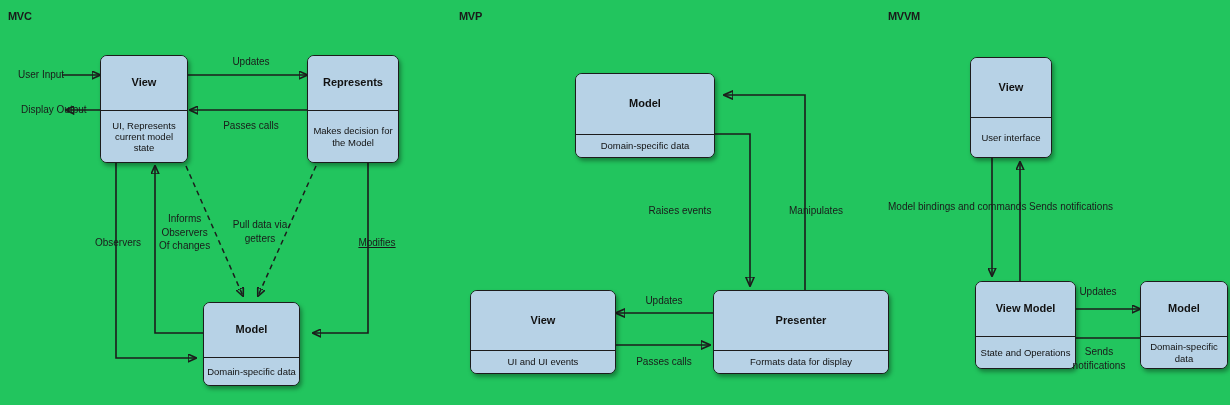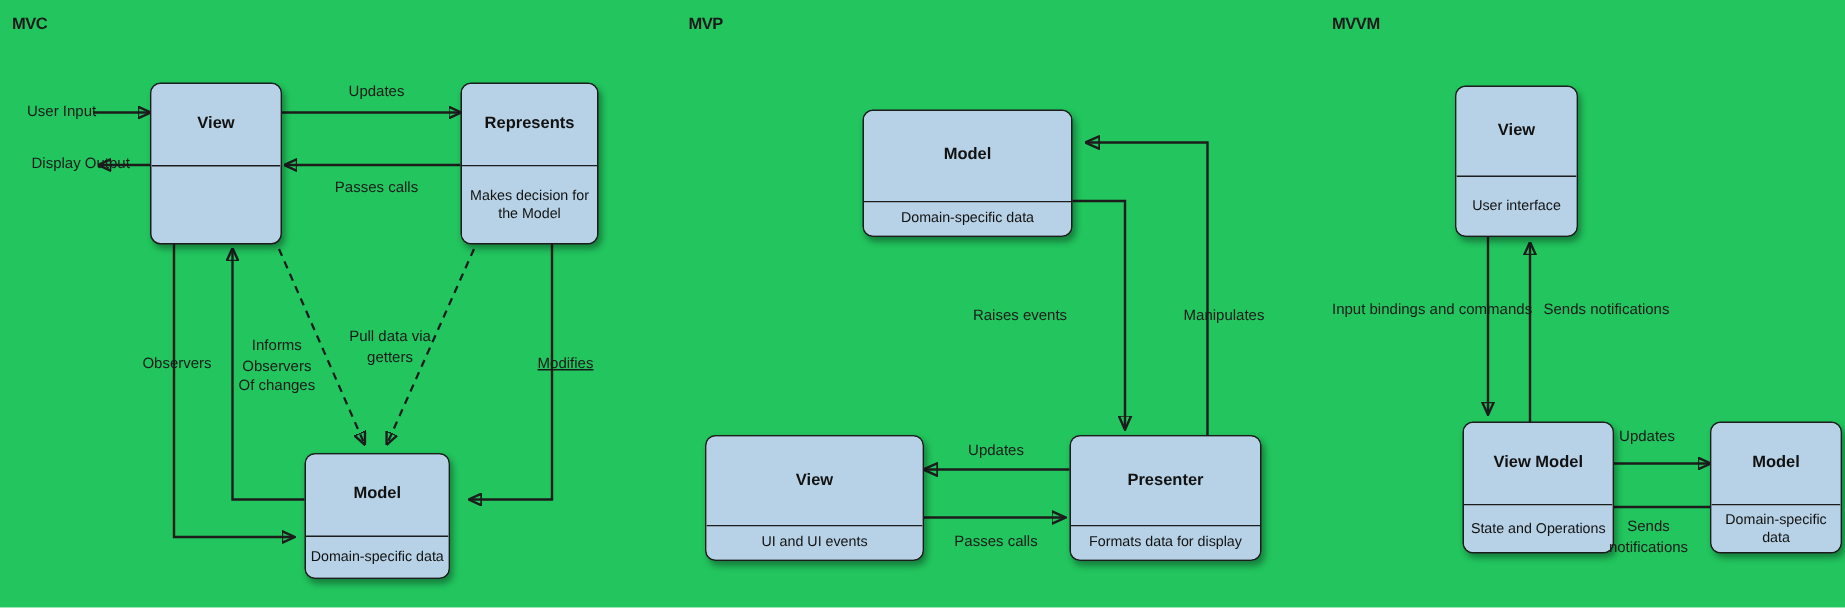--- a/index.html
+++ b/index.html
@@ -137,38 +137,39 @@
 
       <polyline points="368,162 368,333 313,333" marker-end="url(#ah-mvc)"></polyline>
 
       <line class="dash" x1="186" y1="166" x2="243" y2="296" marker-end="url(#ah-mvc)"></line>
 
       <line class="dash" x1="316" y1="166" x2="258" y2="296" marker-end="url(#ah-mvc)"></line>
     </svg>
 
     <div class="box" id="mvc-view" style="left:100px; top:55px; width:88px; height:108px;">
       <div class="bx-head" style="height:32px;">View</div>
+      <div class="bx-body">UI, Represents current model state</div>
     </div>
 
     <div class="box" id="mvc-controller" style="left:307px; top:55px; width:92px; height:108px;">
       <div class="bx-head" style="height:32px;">Represents</div>
       <div class="bx-body">Makes decision for the Model</div>
     </div>
 
     <div class="box" id="mvc-model" style="left:203px; top:302px; width:97px; height:84px;">
       <div class="bx-head" style="height:32px;">Model</div>
       <div class="bx-body">Domain-specific data</div>
     </div>
 
     <div class="lbl left" style="left:18px; top:68px;">User Input</div>
     <div class="lbl left" style="left:5px; top:103px;padding-left:16px;">Display Output</div>
     <div class="lbl" style="left:224px; top:55px; width:54px;">Updates</div>
     <div class="lbl" style="left:216px; top:119px; width:70px;">Passes calls</div>
     <div class="lbl" style="left:90px; top:236px; width:56px;">Observers</div>
-    <div class="lbl left" style="left:159px; top:212px;margin-top:12px;">Informs
+    <div class="lbl left" style="left:159px; top:212px;">Informs
 Observers
 Of changes</div>
     <div class="lbl" style="left:224px; top:218px; width:72px;">Pull data via
 getters</div>
     <div class="lbl" style="left:352px; top:236px; width:50px;text-decoration:underline;">Modifies</div>
   </div>
 
   <div class="panel" id="panel-mvp">
 
     <div class="panel-title" style="left:19px; top:10px;">MVP</div>
@@ -192,21 +193,21 @@
     <div class="box" id="mvp-model" style="left:135px; top:73px; width:140px; height:85px;">
       <div class="bx-head" style="height:38px;">Model</div>
       <div class="bx-body">Domain-specific data</div>
     </div>
 
     <div class="box" id="mvp-view" style="left:30px; top:290px; width:146px; height:84px;">
       <div class="bx-head" style="height:37px;">View</div>
       <div class="bx-body">UI and UI events</div>
     </div>
 
-    <div class="box" id="mvp-presenter" style="left:273px; top:290px; width:128px; height:84px;">
+    <div class="box" id="mvp-presenter" style="left:273px; top:290px; width:176px; height:84px;">
       <div class="bx-head" style="height:37px;">Presenter</div>
       <div class="bx-body">Formats data for display</div>
     </div>
 
     <div class="lbl" style="left:194px; top:204px; width:92px;">Raises events</div>
     <div class="lbl" style="left:333px; top:204px; width:86px;">Manipulates</div>
     <div class="lbl" style="left:190px; top:294px; width:68px;">Updates</div>
     <div class="lbl" style="left:185px; top:355px; width:78px;">Passes calls</div>
   </div>
 
@@ -238,20 +239,20 @@
     <div class="box" id="mvvm-view-model" style="left:85px; top:281px; width:101px; height:88px;">
       <div class="bx-head" style="height:32px;">View Model</div>
       <div class="bx-body">State and Operations</div>
     </div>
 
     <div class="box" id="mvvm-model" style="left:250px; top:281px; width:88px; height:88px;">
       <div class="bx-head" style="height:32px;">Model</div>
       <div class="bx-body">Domain-specific data</div>
     </div>
 
-    <div class="lbl left" style="left:-2px; top:200px;">Input bindings and commands</div>
+    <div class="lbl left" style="left:-2px; top:200px;">Model bindings and commands</div>
     <div class="lbl left" style="left:139px; top:200px;">Sends notifications</div>
     <div class="lbl" style="left:177px; top:285px; width:62px;">Updates</div>
     <div class="lbl" style="left:172px; top:345px; width:74px;">Sends
 notifications</div>
   </div>
 
 </div>
 
 </body></html>

